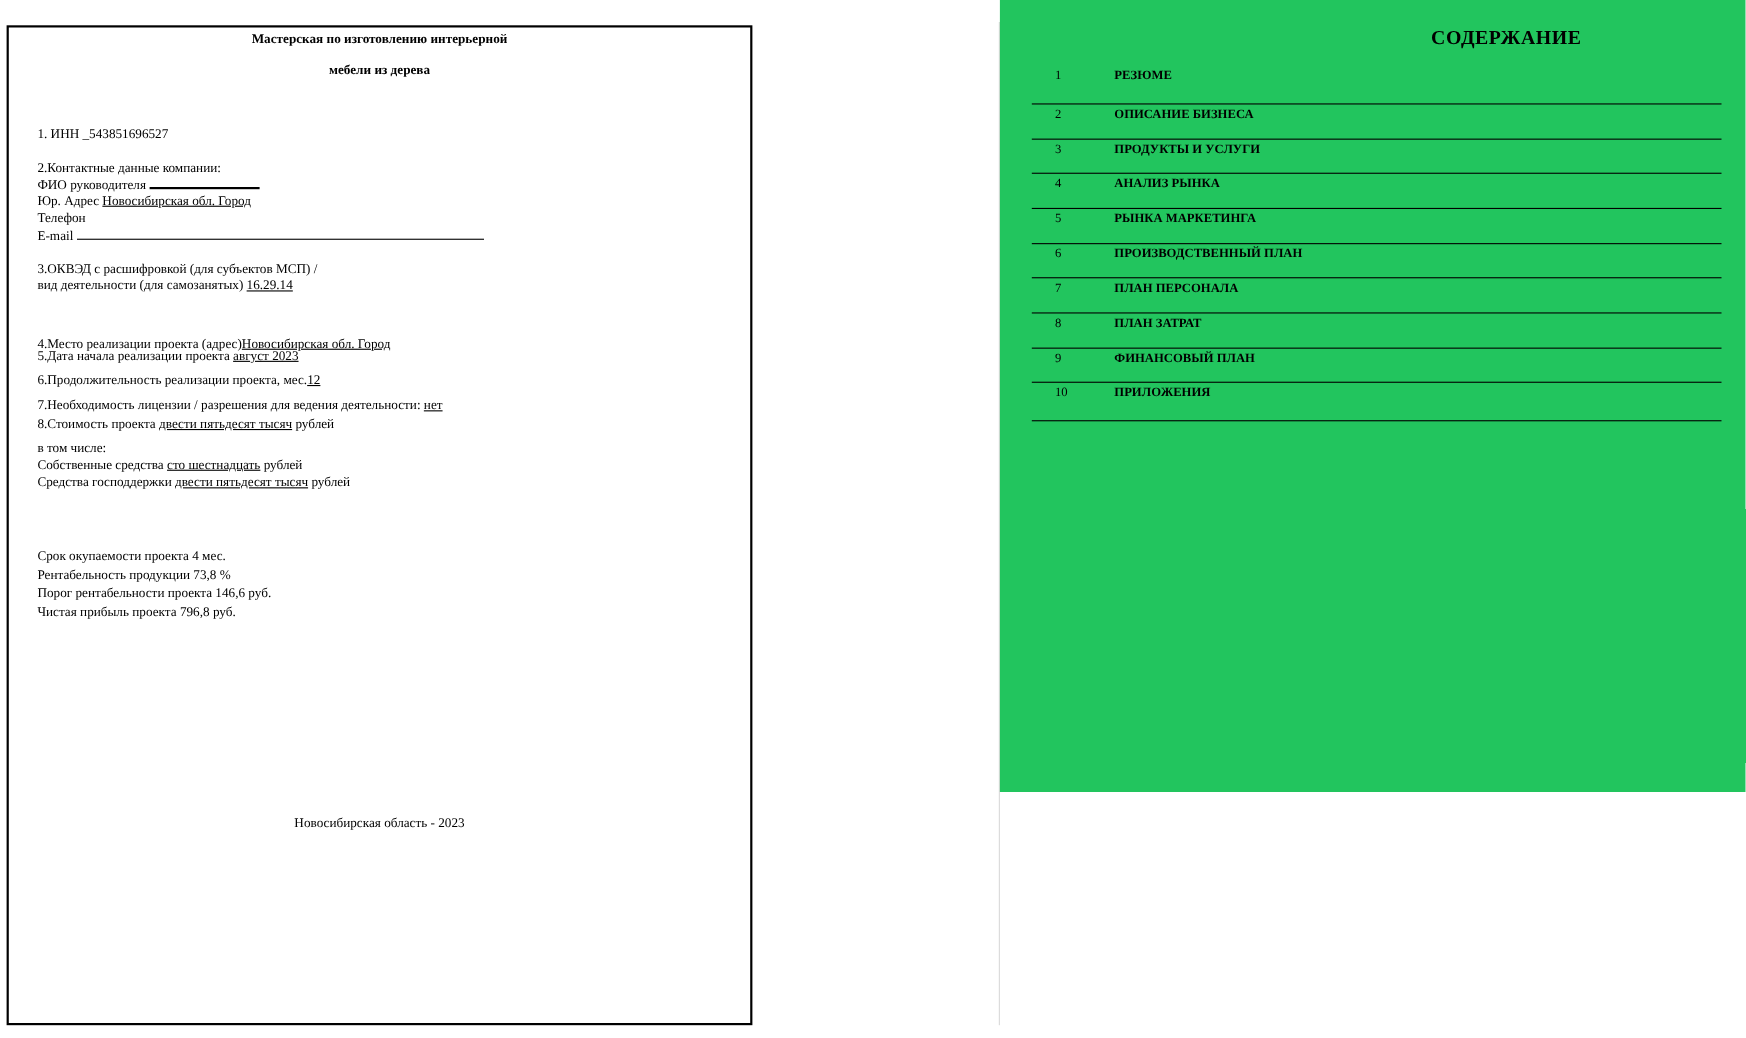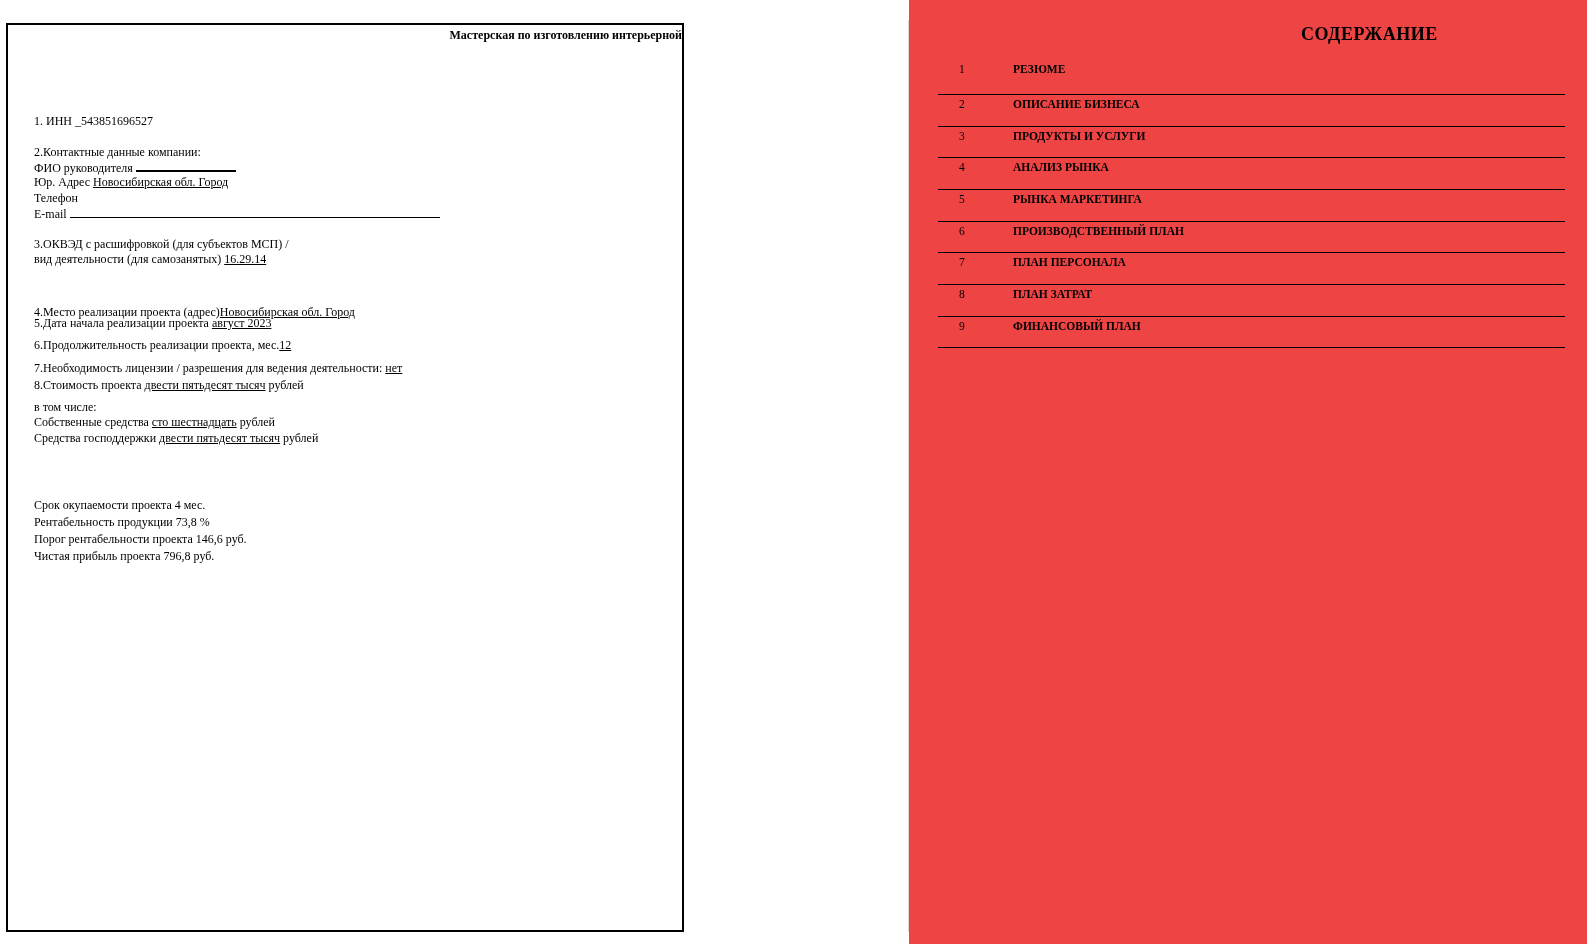--- a/index.html
+++ b/index.html
@@ -28,36 +28,37 @@
   .cover-page .ln {
     position: absolute;
     left: 26px;
     font-size: 12px;
     line-height: 15px;
     white-space: pre;
     text-align: right;
   }
   .cover-page .center {
     left: 0; width: 100%;
+    text-align: center;
   }
   .title-line { font-weight: bold; font-size: 12.5px; }
   .u { text-decoration: underline; }
   .blank {
     display: inline-block;
     border-bottom: 1px solid #000;
     height: 12px;
     vertical-align: baseline;
   }
   .blank.thick { border-bottom-width: 2px; }
   
   .toc-page {
     position: absolute;
     left: 909px; top: 0;
-    width: 678px; height: 944px;
-    background: #ef4444;
+    width: 678px; height: 720px;
+    background: #22c55e;
   }
   .toc-heading {
     position: absolute;
     left: 392px; top: 24px;
     font-size: 18px;
     font-weight: bold;
     letter-spacing: 0.5px;
   }
   .toc-table {
     position: absolute;
@@ -81,20 +82,21 @@
   .toc-label { display: inline-block; font-weight: bold; }
 </style>
 </head>
 <body>
 
 <div class="page-divider"></div>
 
 <div class="cover-page">
 
   <div class="ln center title-line" style="top:3px">Мастерская по изготовлению интерьерной</div>
+  <div class="ln center title-line" style="top:31px">мебели из дерева</div>
 
   <div class="ln" style="top:89px"><span>1. ИНН </span><span>_543851696527</span></div>
 
   <div class="ln" style="top:120px">2.Контактные данные компании:</div>
 
   <div class="ln" style="top:135px"><span>ФИО руководителя </span><span class="blank thick" style="width:100px"></span></div>
 
   <div class="ln" style="top:150px"><span>Юр. Адрес </span><span class="u">Новосибирская обл. Город</span></div>
 
   <div class="ln" style="top:166px">Телефон</div>
@@ -118,20 +120,21 @@
 
   <div class="ln" style="top:390px"><span>Собственные средства </span><span class="u">сто шестнадцать</span><span> рублей</span></div>
 
   <div class="ln" style="top:406px"><span>Средства господдержки </span><span class="u">двести пятьдесят тысяч</span><span> рублей</span></div>
 
   <div class="ln" style="top:473px">Срок окупаемости проекта 4 мес.</div>
   <div class="ln" style="top:490px">Рентабельность продукции 73,8 %</div>
   <div class="ln" style="top:507px">Порог рентабельности проекта 146,6 руб.</div>
   <div class="ln" style="top:524px">Чистая прибыль проекта 796,8 руб.</div>
 
+  <div class="ln center" style="top:716px">Новосибирская область - 2023</div>
 </div>
 
 <div class="toc-page">
   <div class="toc-heading">СОДЕРЖАНИЕ</div>
 
   <div class="toc-table">
     <div class="toc-row" style="height:35px">
         <span class="toc-num">1</span>
         <span class="toc-label">РЕЗЮМЕ</span>
       </div>
@@ -160,14 +163,18 @@
         <span class="toc-label">ПЛАН ПЕРСОНАЛА</span>
       </div>
     <div class="toc-row" style="height:32px">
         <span class="toc-num">8</span>
         <span class="toc-label">ПЛАН ЗАТРАТ</span>
       </div>
     <div class="toc-row" style="height:31px">
         <span class="toc-num">9</span>
         <span class="toc-label">ФИНАНСОВЫЙ ПЛАН</span>
       </div>
+    <div class="toc-row" style="height:35px">
+        <span class="toc-num">10</span>
+        <span class="toc-label">ПРИЛОЖЕНИЯ</span>
+      </div>
   </div>
 </div>
 
 </body></html>

